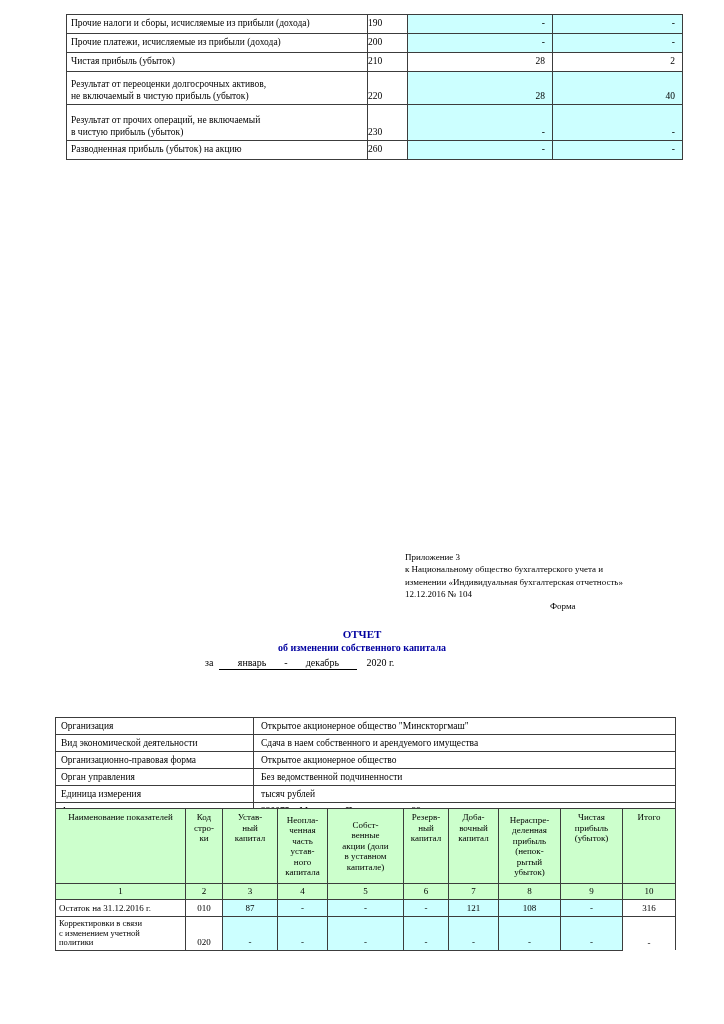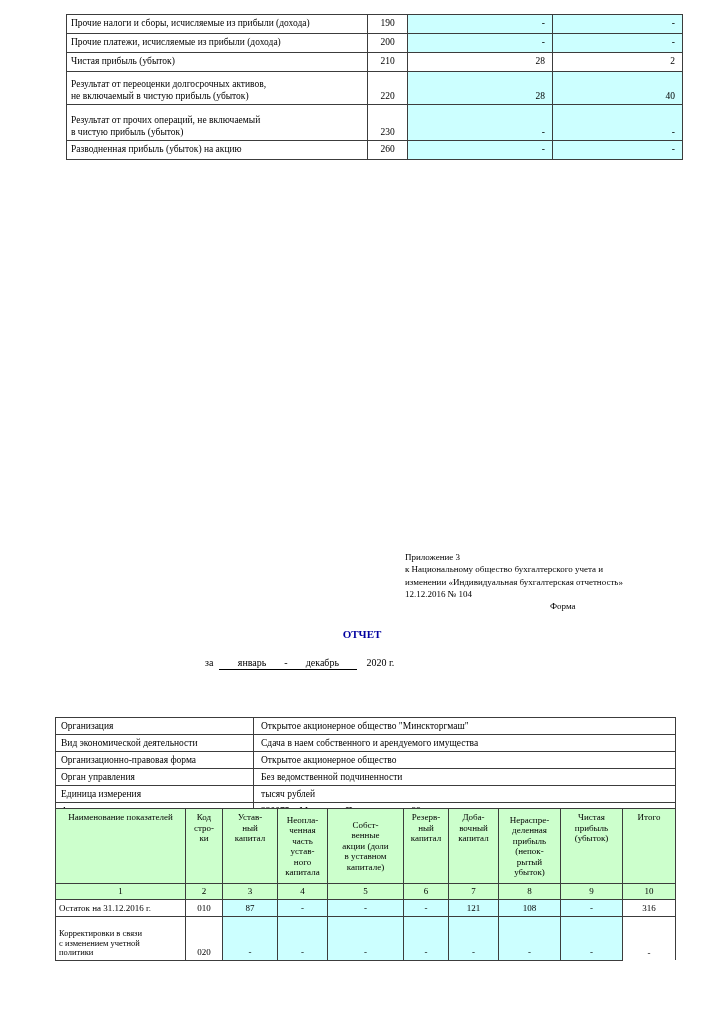--- a/index.html
+++ b/index.html
@@ -11,21 +11,21 @@
   :root { --cyan:#ccffff; --green:#ccffcc; --blue:#0000a0; --line:#3c3c3c; }
 
   table { border-collapse:collapse; table-layout:fixed; }
   td, th { border:1px solid var(--line); font-weight:normal; overflow:hidden; }
 
   
   .profit-wrap { position:absolute; left:66px; top:14px; }
   .profit { width:616px; font-size:9.5px; line-height:11.5px; }
   .profit td { height:19px; vertical-align:middle; }
   .profit td.lbl { padding:1px 4px 1px 4px; white-space:pre-line; }
-  .profit td.code { text-align:center; }
+  .profit td.code { }
   .profit td.val { text-align:right; padding-right:7px; }
   .profit tr.two-line td { height:33px; vertical-align:bottom; padding-bottom:2px; }
   .profit tr.extra-tall td { height:36px; }
   .hl { background:var(--cyan); }
 
   
   .annex { position:absolute; left:405px; top:551px; width:300px;
            font-size:9px; line-height:12.3px; }
   .annex .forma { margin-left:145px; }
 
@@ -54,21 +54,21 @@
   .equity-wrap { position:absolute; left:55px; top:808px; }
   .equity { width:620px; font-size:9px; line-height:10.5px; }
   .equity th { background:var(--green); text-align:center; white-space:pre-line;
                padding:3px 1px; }
   .equity tr.hdr th { height:75px; }
   .equity tr.nums td { background:var(--green); height:16px; text-align:center; }
   .equity td { text-align:center; vertical-align:middle; }
   .equity td.lbl { text-align:left; padding:1px 3px; white-space:pre-line; }
   .equity tr.data-row-a td { height:17px; }
   .equity tr.data-row-b td { height:31px; vertical-align:bottom; padding-bottom:2px; }
-  .equity tr.data-row-b td.lbl { font-size:8.5px; line-height:9.6px; vertical-align:top; padding-top:12px; }
+  .equity tr.data-row-b td.lbl { font-size:8.5px; line-height:9.6px; vertical-align:top; padding-top:2px; }
   .equity td.no-bb { border-bottom:none; }
   .vtop { vertical-align:top; } .vmid { vertical-align:middle; }
 </style>
 </head>
 <body>
 
 <div class="profit-wrap">
   <table class="profit">
     <colgroup>
         <col style="width:301px">
@@ -122,20 +122,21 @@
 <div class="annex">
   <div>Приложение 3</div>
   <div>к Национальному общество бухгалтерского учета и</div>
   <div>изменении «Индивидуальная бухгалтерская отчетность»</div>
   <div>12.12.2016 № 104</div>
   <div class="forma">Форма</div>
 </div>
 
 <div class="title-block">
   <div class="title-main">ОТЧЕТ</div>
+  <div class="title-sub">об изменении собственного капитала</div>
 </div>
 
 <div class="period">
   <span class="pre">за</span><span class="seg"><span>январь</span><span class="gap"></span><span>-</span><span class="gap"></span><span>декабрь</span></span><span class="year">2020 г.</span>
 </div>
 
 <div class="org-wrap">
   <table class="org">
     <colgroup>
         <col style="width:198px">

